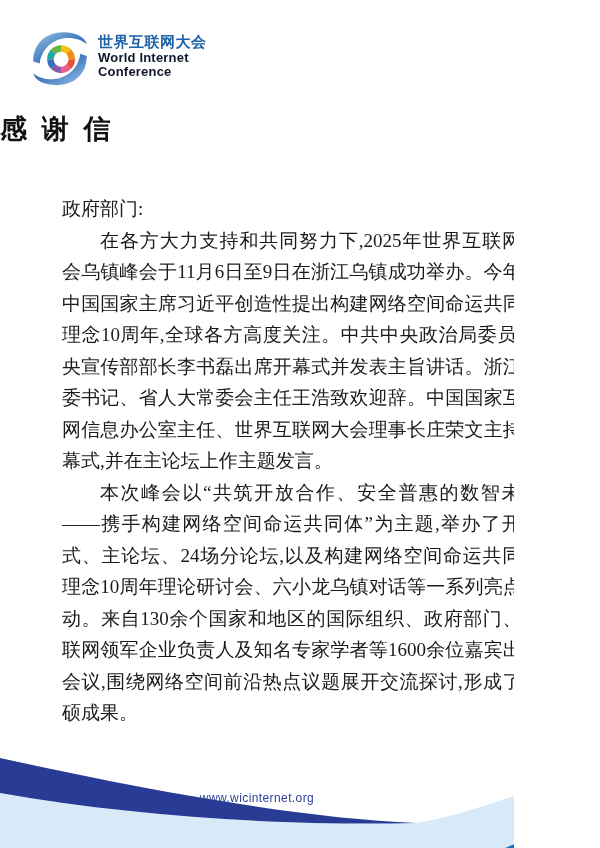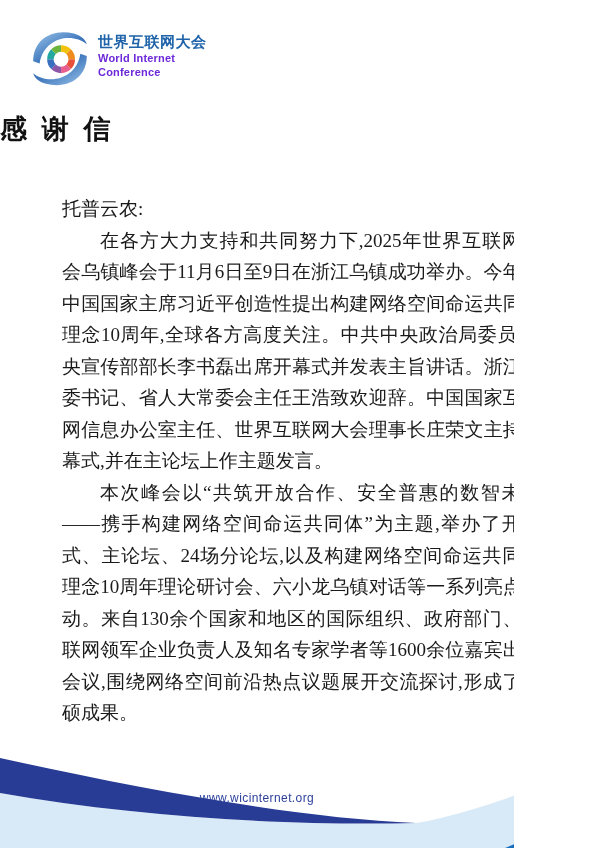--- a/index.html
+++ b/index.html
@@ -19,21 +19,21 @@
   }
   .logo-mark{width:60px;height:60px;flex:0 0 auto;}
   .logo-text{line-height:1;}
   .logo-zh{
     font-family:"Liberation Sans", sans-serif;
     font-weight:bold;font-size:15px;letter-spacing:0.5px;
     color:#1e63a9;margin-bottom:2px;
   }
   .logo-en{
     font-family:"Liberation Sans", sans-serif;
-    font-weight:bold;font-size:11px;color:#6d28d9;
+    font-weight:bold;font-size:13px;color:#0f172a;
     line-height:14px;letter-spacing:0.2px;
   }
 
   
   .letter-title{
     position:absolute;top:111px;left:0;right:0;
     text-align:left;
     font-size:27px;font-weight:bold;color:#111;
     letter-spacing:4px;
   }
@@ -99,21 +99,21 @@
     <div class="logo-text">
       <div class="logo-zh">世界互联网大会</div>
       <div class="logo-en">World Internet</div>
       <div class="logo-en">Conference</div>
     </div>
   </div>
 
   <div class="letter-title">感 谢 信</div>
 
   <div class="letter-body">
-    <p class="salutation">托普云农:</p>
+    <p class="salutation">政府部门:</p>
     <p class="para">在各方大力支持和共同努力下,2025年世界互联网大会乌镇峰会于11月6日至9日在浙江乌镇成功举办。今年是中国国家主席习近平创造性提出构建网络空间命运共同体理念10周年,全球各方高度关注。中共中央政治局委员,中央宣传部部长李书磊出席开幕式并发表主旨讲话。浙江省委书记、省人大常委会主任王浩致欢迎辞。中国国家互联网信息办公室主任、世界互联网大会理事长庄荣文主持开幕式,并在主论坛上作主题发言。</p>
     <p class="para">本次峰会以“共筑开放合作、安全普惠的数智未来——携手构建网络空间命运共同体”为主题,举办了开幕式、主论坛、24场分论坛,以及构建网络空间命运共同体理念10周年理论研讨会、六小龙乌镇对话等一系列亮点活动。来自130余个国家和地区的国际组织、政府部门、互联网领军企业负责人及知名专家学者等1600余位嘉宾出席会议,围绕网络空间前沿热点议题展开交流探讨,形成了丰硕成果。</p>
   </div>
 
   <div class="footer-url">www.wicinternet.org</div>
 
   <svg class="footer-art" viewBox="0 0 600 130" preserveAspectRatio="none" xmlns="http://www.w3.org/2000/svg" aria-hidden="true">
 
     <path d="M0,75 C140,100 300,108 416,105 C460,98 545,70 600,41 L600,130 L0,130 Z" fill="#d8eaf7"></path>
 

